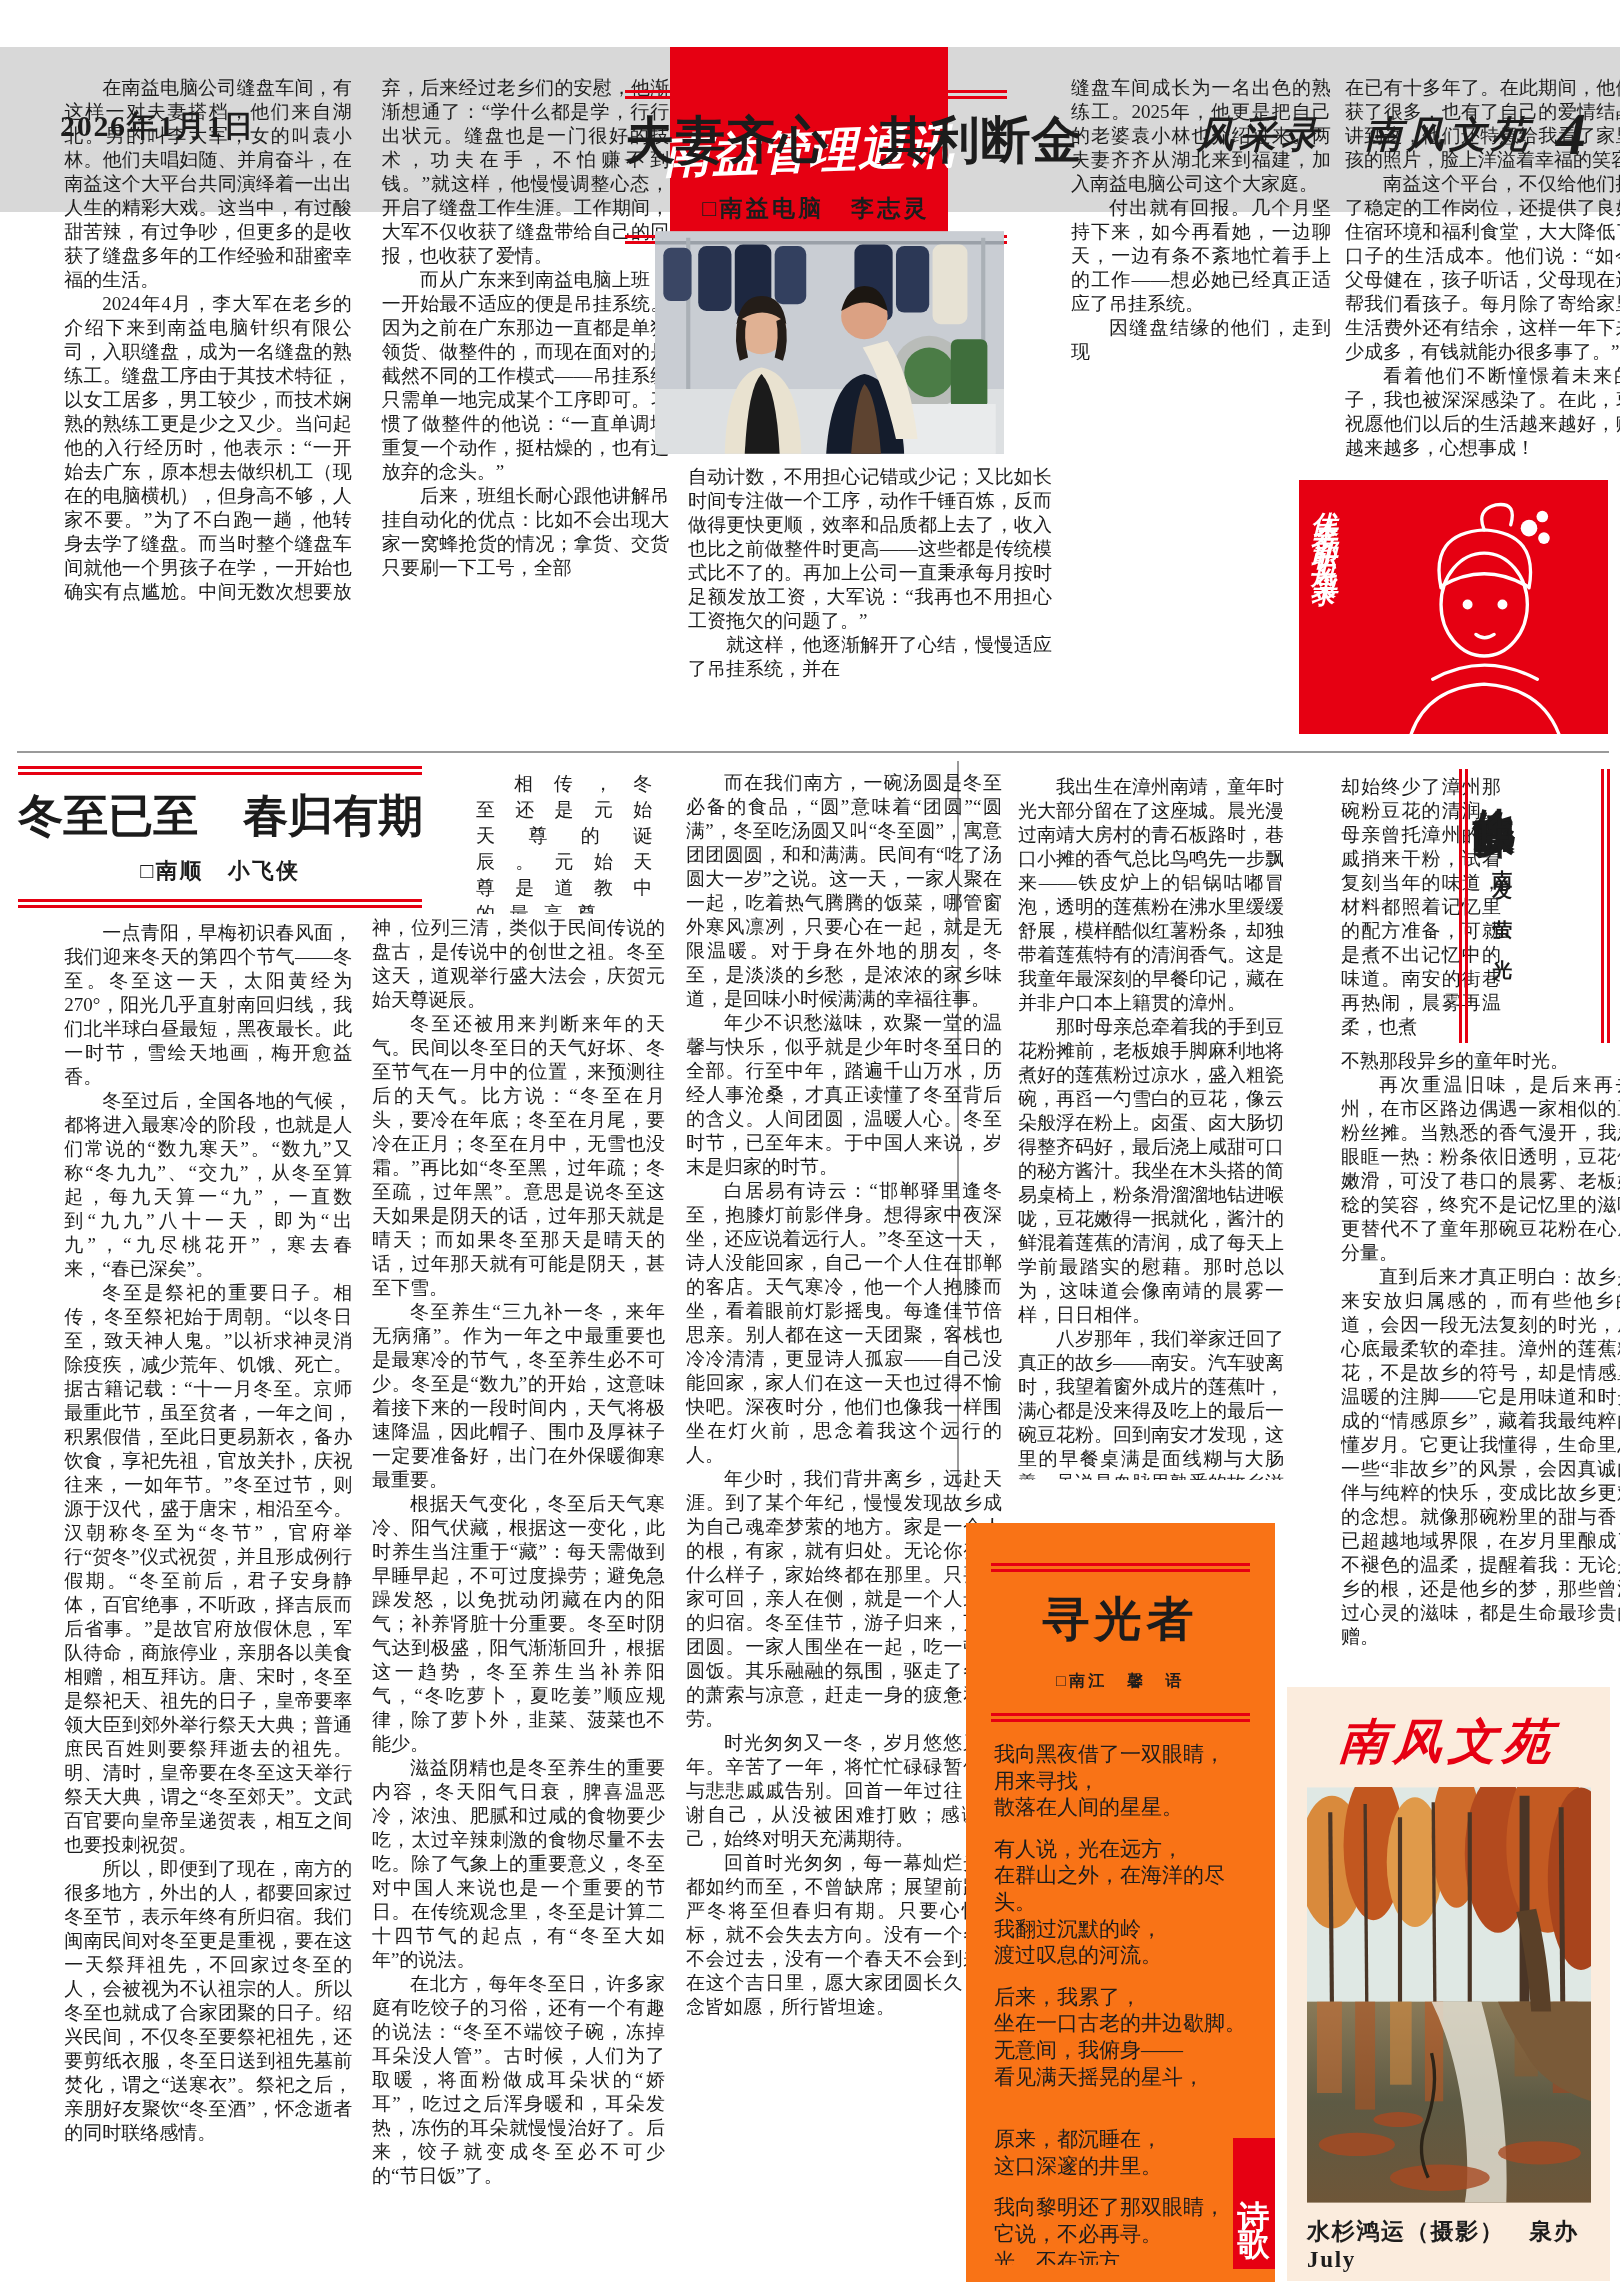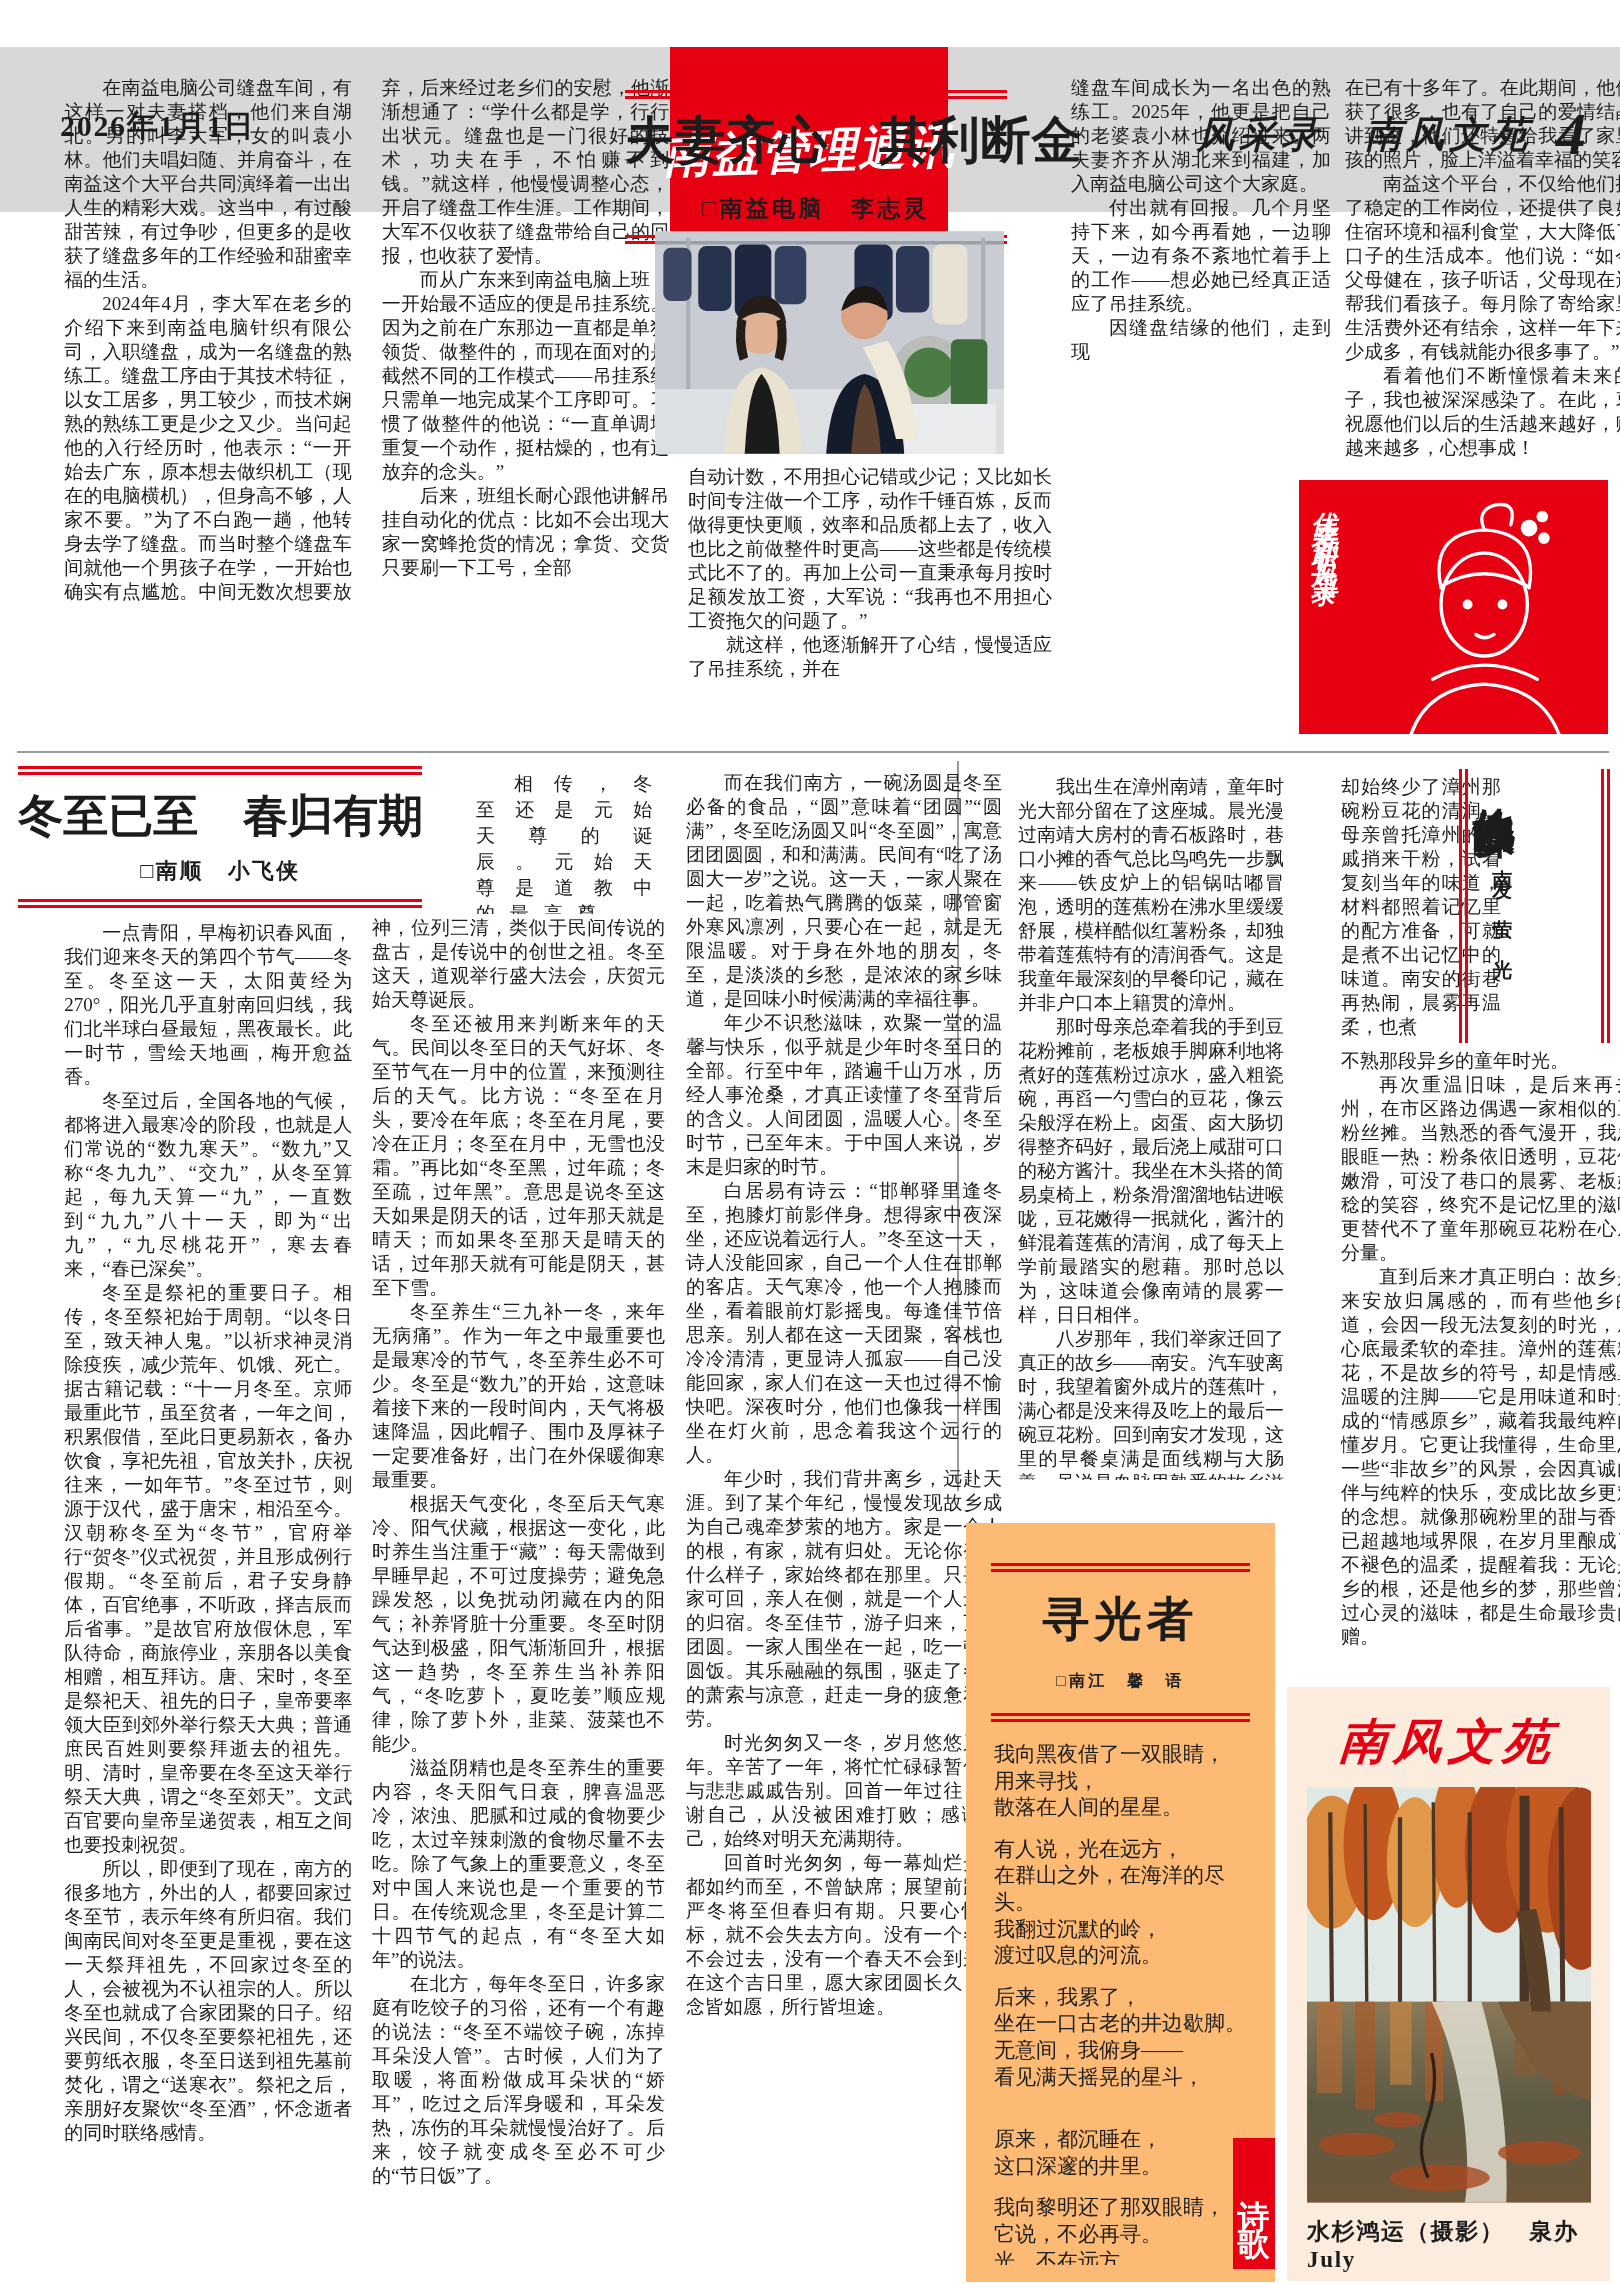--- a/index.html
+++ b/index.html
@@ -66,21 +66,21 @@
   .a3-strip{left:1295px;top:775px;width:160px;height:268px;}
   .a3-titleblock{left:1459px;top:769px;width:151px;height:274px;}
   .a3-vr-l{position:absolute;left:0;top:0;height:274px;}
   .a3-vr-r{position:absolute;right:0;top:0;height:274px;}
   .a3-vwrap{position:absolute;left:11.6px;top:5px;height:264px;writing-mode:vertical-rl;display:flex;}
   .a3-vtitle{font-size:42px;font-weight:bold;line-height:1.1;letter-spacing:1.7px;}
   .a3-vbyline{font-size:20px;font-weight:bold;letter-spacing:0.5em;margin-top:38px;padding-left:5px;}
   .a3-wide{left:1295px;top:1049px;width:315px;height:632px;}
 
   
-  .poem-box{left:966px;top:1523px;width:309px;height:759px;background:#fdba74;}
+  .poem-box{left:966px;top:1523px;width:309px;height:759px;background:#f97316;}
   .poem-rule1{position:absolute;left:25px;top:40px;width:259px;}
   .poem-title{position:absolute;left:0;top:65px;width:100%;text-align:center;font-size:47px;font-weight:bold;letter-spacing:5px;}
   .poem-byline{position:absolute;left:0;top:148px;width:100%;text-align:center;font-size:16px;font-weight:bold;letter-spacing:3.3px;}
   .poem-rule2{position:absolute;left:25px;top:190px;width:259px;}
   .poem-body{position:absolute;left:28px;top:218px;width:258px;height:524px;font-size:21px;line-height:26.6px;overflow:hidden;}
   .poem-body .stanza{margin-bottom:15px;}
 
   
   .poetry-label{left:1233px;top:2138px;width:42px;height:131px;background:var(--red);
     display:flex;align-items:center;justify-content:center;}

